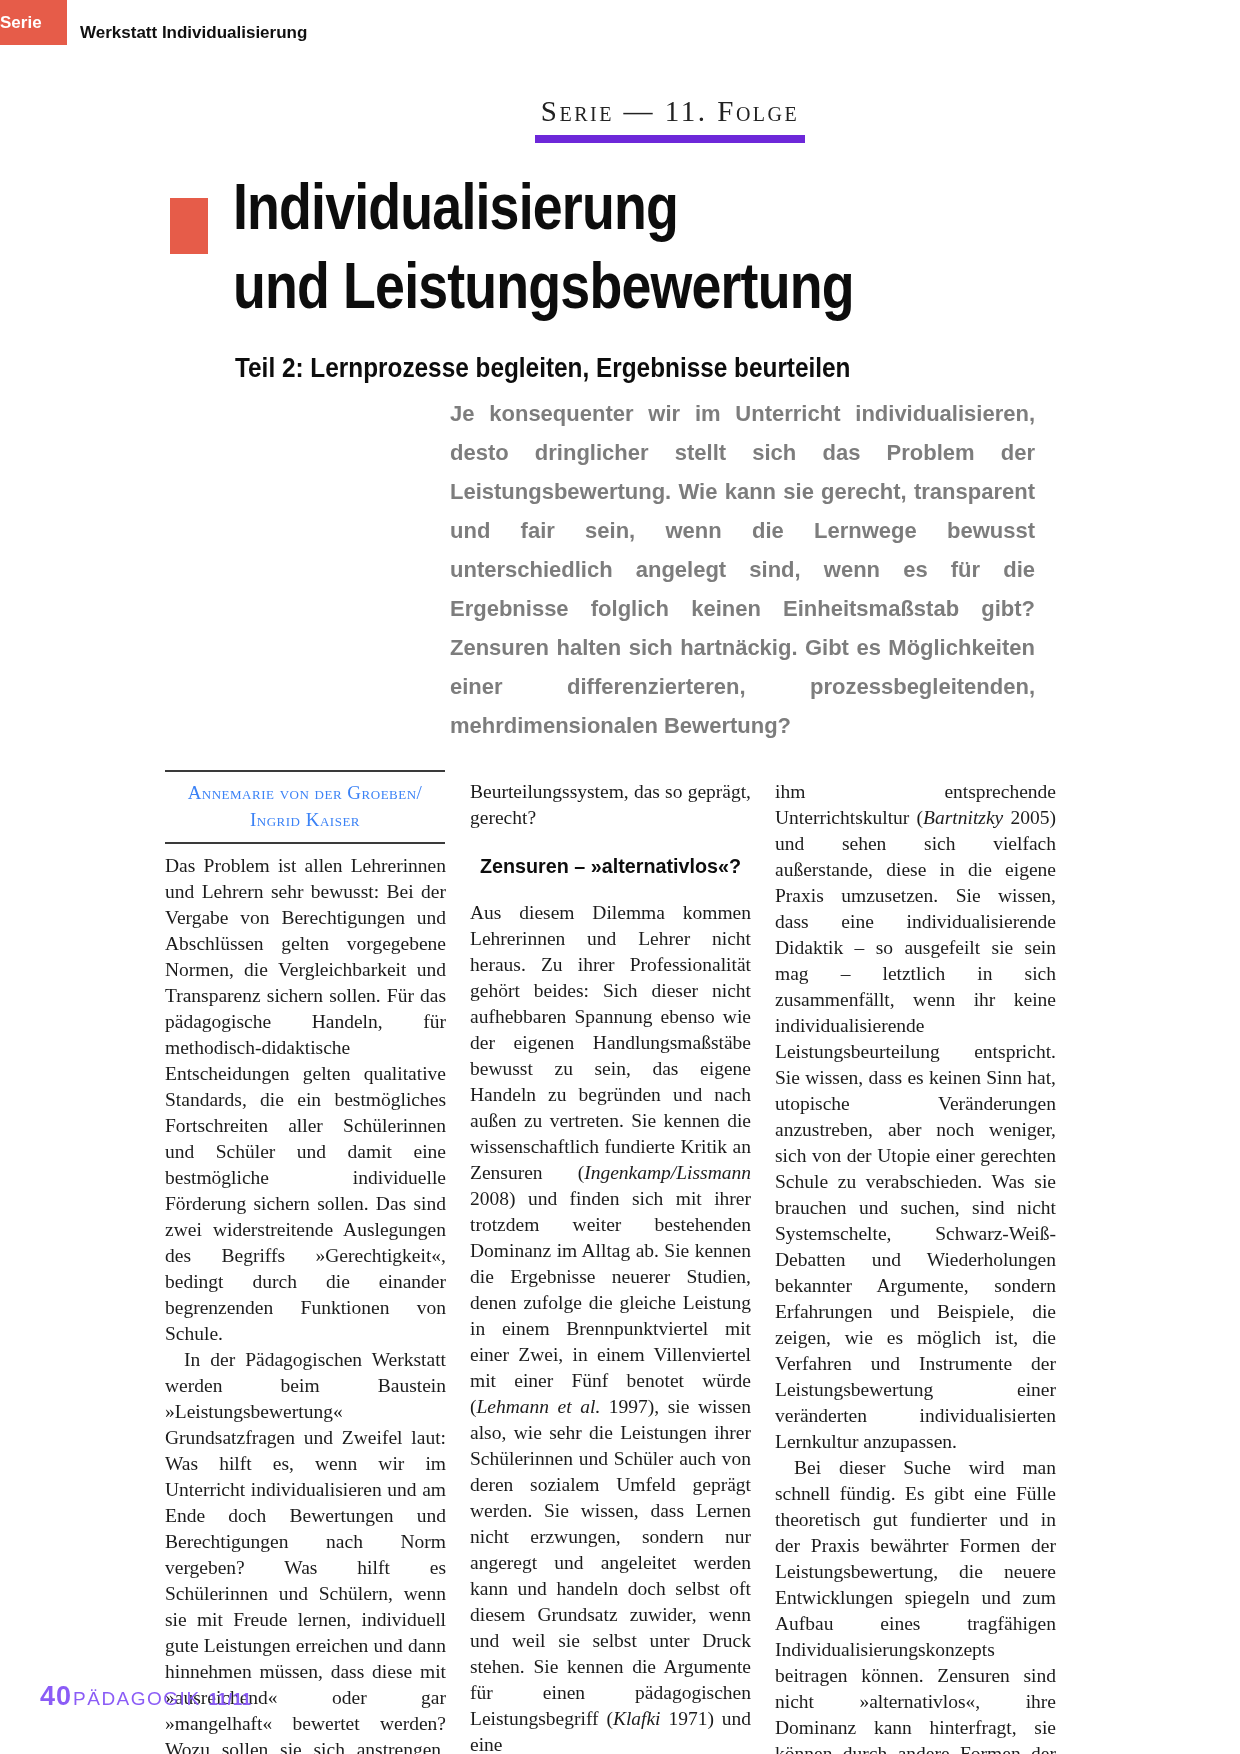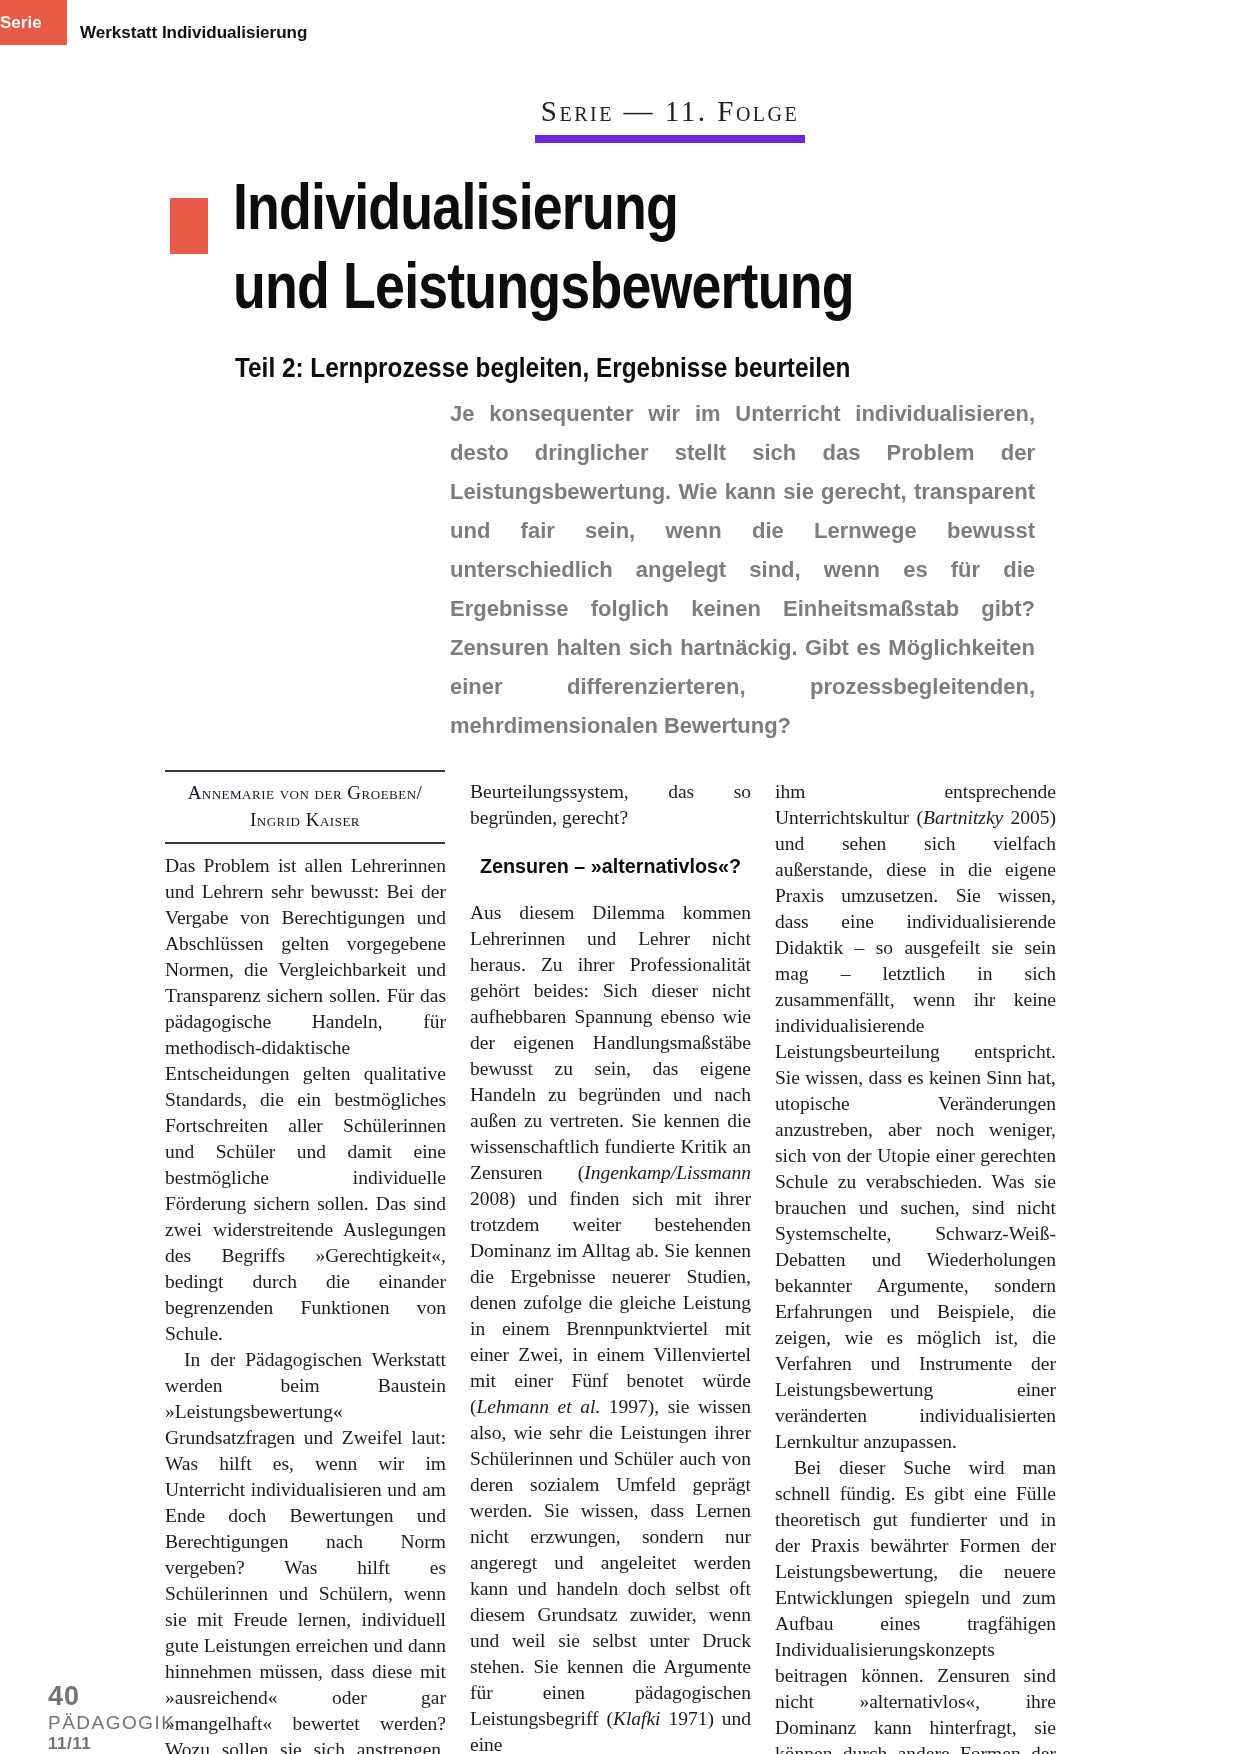--- a/index.html
+++ b/index.html
@@ -27,38 +27,38 @@
         font-weight:bold;font-size:28px;color:#0d0d0d;transform:scaleX(0.87);transform-origin:0 0;
         white-space:nowrap;}
 
   
   .lead{position:absolute;left:450px;top:394px;width:585px;font-family:"Liberation Sans",sans-serif;
         font-weight:bold;font-size:22px;line-height:39px;color:#7d7d7d;text-align:justify;}
 
   
   .author-block{position:absolute;left:165px;top:770px;width:280px;border-top:2px solid #3a3a3a;
         border-bottom:2px solid #3a3a3a;padding:7px 0 9px 0;text-align:center;
-        font-variant-caps:small-caps;font-size:19px;line-height:27px;color:#0f172a;letter-spacing:0.5px;}
+        font-variant-caps:small-caps;font-size:19px;line-height:27px;color:#3b82f6;letter-spacing:0.5px;}
 
   
   .col{position:absolute;width:281px;font-size:19.5px;line-height:26px;text-align:justify;
         hyphens:auto;-webkit-hyphens:auto;color:#1c1c1c;}
   .col p{margin:0;}
   .col .indent{text-indent:19px;}
   .col-1{left:165px;top:853px;}
   .col-2{left:470px;top:779px;}
   .col-3{left:775px;top:779px;}
   .section-heading{font-family:"Liberation Sans",sans-serif;font-weight:bold;font-size:21px;
         text-align:center;color:#0d0d0d;margin:22px 0 21px 0 !important;transform:scaleX(0.94);
         transform-origin:50% 50%;text-indent:0;}
   .it{font-style:italic;}
 
   
   .footer{position:absolute;left:40px;top:1681px;display:flex;align-items:baseline;
-        font-family:"Liberation Sans",sans-serif;color:#737373;flex-direction:column;}
+        font-family:"Liberation Sans",sans-serif;color:#8b5cf6;}
   .footer .page-number{font-weight:bold;font-size:27px;letter-spacing:1px;}
   .footer .magazine{font-size:19px;letter-spacing:1.5px;margin-left:1px;}
   .footer .issue{font-weight:bold;font-size:17px;margin-left:8px;letter-spacing:0.5px;}
 </style>
 </head>
 <body>
 
 <div class="page">
 
   <div class="serie-badge">
@@ -83,21 +83,21 @@
     <div>Annemarie von der Groeben/</div>
     <div>Ingrid Kaiser</div>
   </div>
 
   <div class="col col-1">
     <p>Das Problem ist allen Lehrerinnen und Lehrern sehr bewusst: Bei der Vergabe von Berechtigungen und Abschlüssen gelten vorgegebene Normen, die Vergleichbarkeit und Transparenz sichern sollen. Für das pädagogische Handeln, für methodisch-didaktische Entscheidungen gelten qualitative Standards, die ein bestmögliches Fortschreiten aller Schülerinnen und Schüler und damit eine bestmögliche individuelle Förderung sichern sollen. Das sind zwei widerstreitende Auslegungen des Begriffs »Gerechtigkeit«, bedingt durch die einander begrenzenden Funktionen von Schule.</p>
     <p class="indent">In der Pädagogischen Werkstatt werden beim Baustein »Leistungsbewertung« Grundsatzfragen und Zweifel laut: Was hilft es, wenn wir im Unterricht individualisieren und am Ende doch Bewertungen und Berechtigungen nach Norm vergeben? Was hilft es Schülerinnen und Schülern, wenn sie mit Freude lernen, individuell gute Leistungen erreichen und dann hinnehmen müssen, dass diese mit »ausreichend« oder gar »mangelhaft« bewertet werden? Wozu sollen sie sich anstrengen, wenn sie solche Rückschläge erleben? Ist ein</p>
   </div>
 
   <div class="col col-2">
-    <p>Beurteilungssystem, das so begründen, gerecht?</p>
+    <p>Beurteilungssystem, das so geprägt, gerecht?</p>
     <p class="section-heading">Zensuren – »alternativlos«?</p>
     <p><span>Aus diesem Dilemma kommen Lehrerinnen und Lehrer nicht heraus. Zu ihrer Professionalität gehört beides: Sich dieser nicht aufhebbaren Spannung ebenso wie der eigenen Handlungsmaßstäbe bewusst zu sein, das eigene Handeln zu begründen und nach außen zu vertreten. Sie kennen die wissenschaftlich fundierte Kritik an Zensuren (</span><span class="it">Ingenkamp/Lissmann</span><span> 2008) und finden sich mit ihrer trotzdem weiter bestehenden Dominanz im Alltag ab. Sie kennen die Ergebnisse neuerer Studien, denen zufolge die gleiche Leistung in einem Brennpunktviertel mit einer Zwei, in einem Villenviertel mit einer Fünf benotet würde (</span><span class="it">Lehmann et al.</span><span> 1997), sie wissen also, wie sehr die Leistungen ihrer Schülerinnen und Schüler auch von deren sozialem Umfeld geprägt werden. Sie wissen, dass Lernen nicht erzwungen, sondern nur angeregt und angeleitet werden kann und handeln doch selbst oft diesem Grundsatz zuwider, wenn und weil sie selbst unter Druck stehen. Sie kennen die Argumente für einen pädagogischen Leistungsbegriff (</span><span class="it">Klafki</span><span> 1971) und eine</span></p>
   </div>
 
   <div class="col col-3">
     <p><span>ihm entsprechende Unterrichtskultur (</span><span class="it">Bartnitzky</span><span> 2005) und sehen sich vielfach außerstande, diese in die eigene Praxis umzusetzen. Sie wissen, dass eine individualisierende Didaktik – so ausgefeilt sie sein mag – letztlich in sich zusammenfällt, wenn ihr keine individualisierende Leistungsbeurteilung entspricht. Sie wissen, dass es keinen Sinn hat, utopische Veränderungen anzustreben, aber noch weniger, sich von der Utopie einer gerechten Schule zu verabschieden. Was sie brauchen und suchen, sind nicht Systemschelte, Schwarz-Weiß-Debatten und Wiederholungen bekannter Argumente, sondern Erfahrungen und Beispiele, die zeigen, wie es möglich ist, die Verfahren und Instrumente der Leistungsbewertung einer veränderten individualisierten Lernkultur anzupassen.</span></p>
     <p class="indent">Bei dieser Suche wird man schnell fündig. Es gibt eine Fülle theoretisch gut fundierter und in der Praxis bewährter Formen der Leistungsbewertung, die neuere Entwicklungen spiegeln und zum Aufbau eines tragfähigen Individualisierungskonzepts beitragen können. Zensuren sind nicht »alternativlos«, ihre Dominanz kann hinterfragt, sie können durch andere Formen der Leistungsbewertung ergänzt oder ersetzt werden.</p>
   </div>
 
   <div class="footer">

